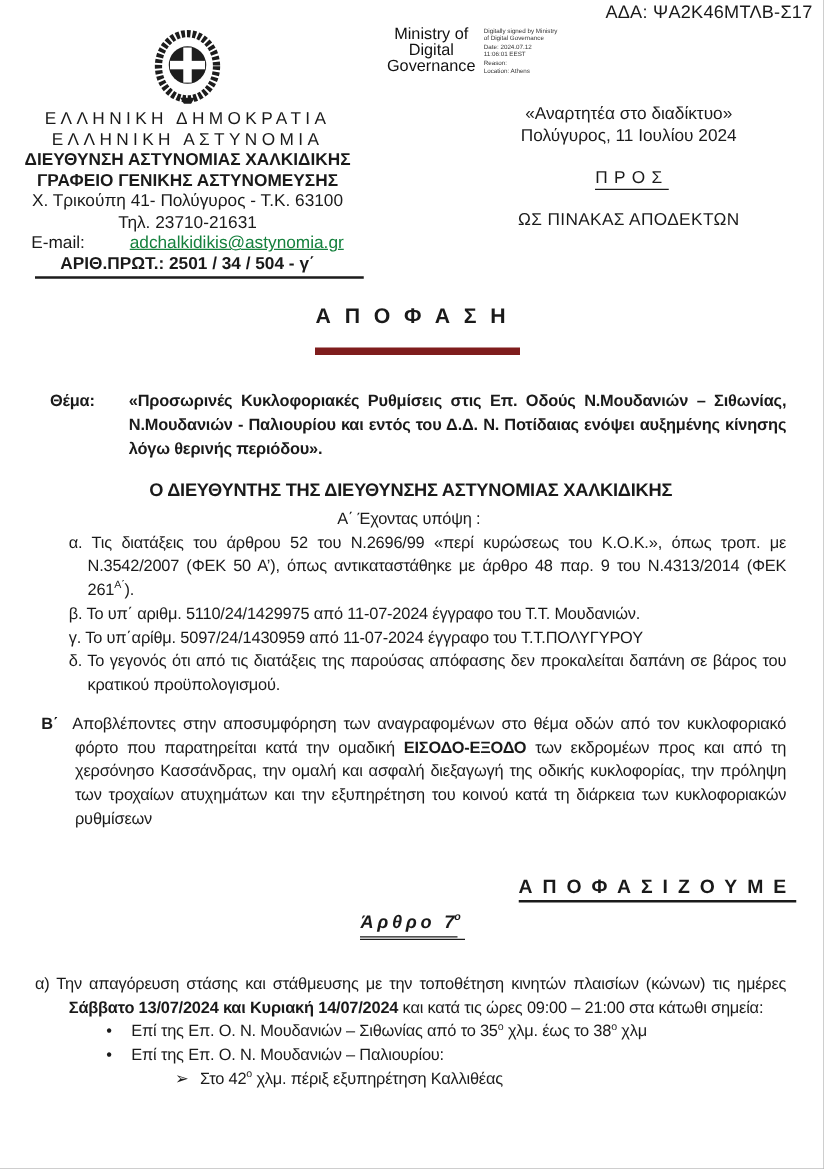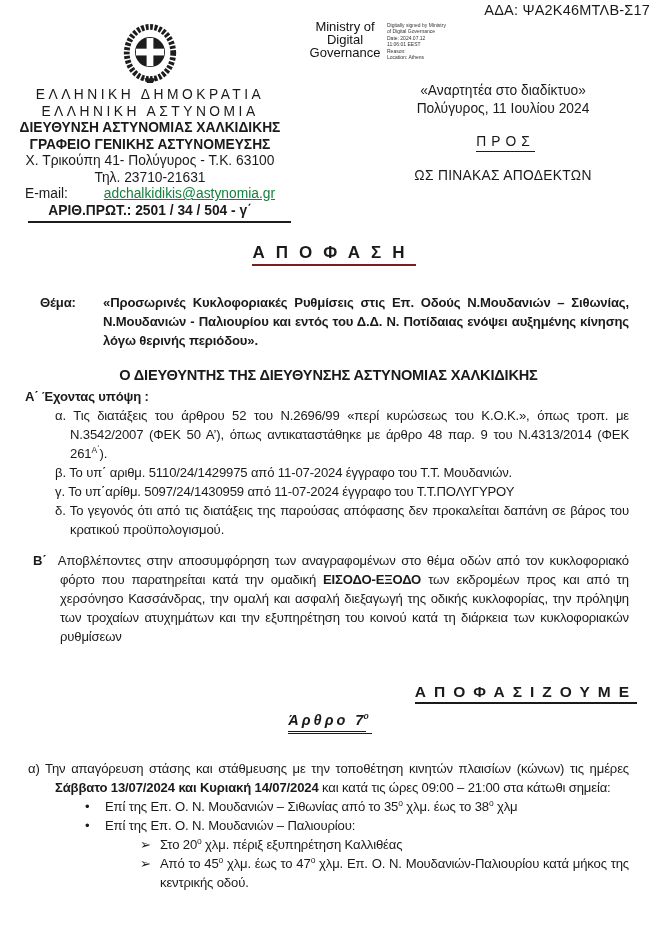--- a/index.html
+++ b/index.html
@@ -53,32 +53,32 @@
   .recipients{margin-top:15px;letter-spacing:.3px;}
   
   .body{
     position:absolute;left:28px;top:243px;width:601px;
     font-size:13.1px;line-height:19px;letter-spacing:-.15px;
   }
   .title{
     text-align:center;font-weight:bold;font-size:17px;margin:0 0 27px 0;
   }
   .title span{
-    letter-spacing:11px;border-bottom:2px solid #7f1d1d;
-    display:inline-block;margin-right:-11px;padding-bottom:2px;
+    letter-spacing:11px;border-bottom:6px solid #7f1d1d;
+    display:inline-block;margin-right:-11px;padding-bottom:16px;
   }
   .theme{
     display:flex;margin:0 0 16px 12px;font-weight:bold;
   }
   .theme-label{width:63px;flex:none;}
   .theme-text{flex:1;text-align:justify;}
   .director{
     text-align:center;font-weight:bold;font-size:14.6px;margin:15px 0 2px 0;letter-spacing:-.2px;
   }
-  .secA-head{font-weight:bold;margin:0 0 0 -3px;}
+  .secA-head{font-weight:normal;margin:0 0 0 -3px;text-align:center;}
   .hang{margin:0;padding-left:42px;text-indent:-15px;text-align:justify;}
   .hangB{margin:12px 0 0 0;padding-left:32px;text-indent:-27px;text-align:justify;}
   .hangB .marker{font-weight:bold;}
   .hangA{margin:25px 0 0 0;padding-left:27px;text-indent:-27px;text-align:justify;}
   .decide{
     text-align:right;font-weight:bold;font-size:15.5px;margin:36px 0 0 0;
   }
   .decide span{
     letter-spacing:8px;border-bottom:2px solid #1a1a1a;
     display:inline-block;margin-right:-8px;padding-bottom:1px;
@@ -163,18 +163,17 @@
     <div class="decide"><span>ΑΠΟΦΑΣΙΖΟΥΜΕ</span></div>
 
     <div class="article"><span><span>Άρθρο 7</span><sup>ο</sup></span></div>
 
     <p class="hangA"><span>α)</span> <span>Την απαγόρευση στάσης και στάθμευσης με την τοποθέτηση κινητών πλαισίων (κώνων) τις ημέρες </span><span class="b">Σάββατο 13/07/2024 και Κυριακή 14/07/2024</span><span> και κατά τις ώρες 09:00 – 21:00 στα κάτωθι σημεία:</span></p>
 
     <p class="bullet"><span class="bm">•</span><span>Επί της Επ. Ο. Ν.  Μουδανιών – Σιθωνίας από το 35</span><sup>ο</sup><span> χλμ. έως το 38</span><sup>ο</sup><span> χλμ</span></p>
 
     <p class="bullet"><span class="bm">•</span><span>Επί της Επ. Ο. Ν. Μουδανιών – Παλιουρίου:</span></p>
 
-    <p class="subbullet"><span class="bm">➢</span><span>Στο 20</span><sup>ο</sup><span> χλμ. πέριξ εξυπηρέτηση Καλλιθέας</span></p>
+    <p class="subbullet"><span class="bm">➢</span><span>Στο 42</span><sup>ο</sup><span> χλμ. πέριξ εξυπηρέτηση Καλλιθέας</span></p>
 
-    <p class="subbullet"><span class="bm">➢</span><span>Από το 45</span><sup>ο</sup><span> χλμ. έως το 47</span><sup>ο</sup><span> χλμ. Επ. Ο. Ν. Μουδανιών-Παλιουρίου κατά μήκος της κεντρικής οδού.</span></p>
 
   </div>
 </div>
 
 </body></html>

